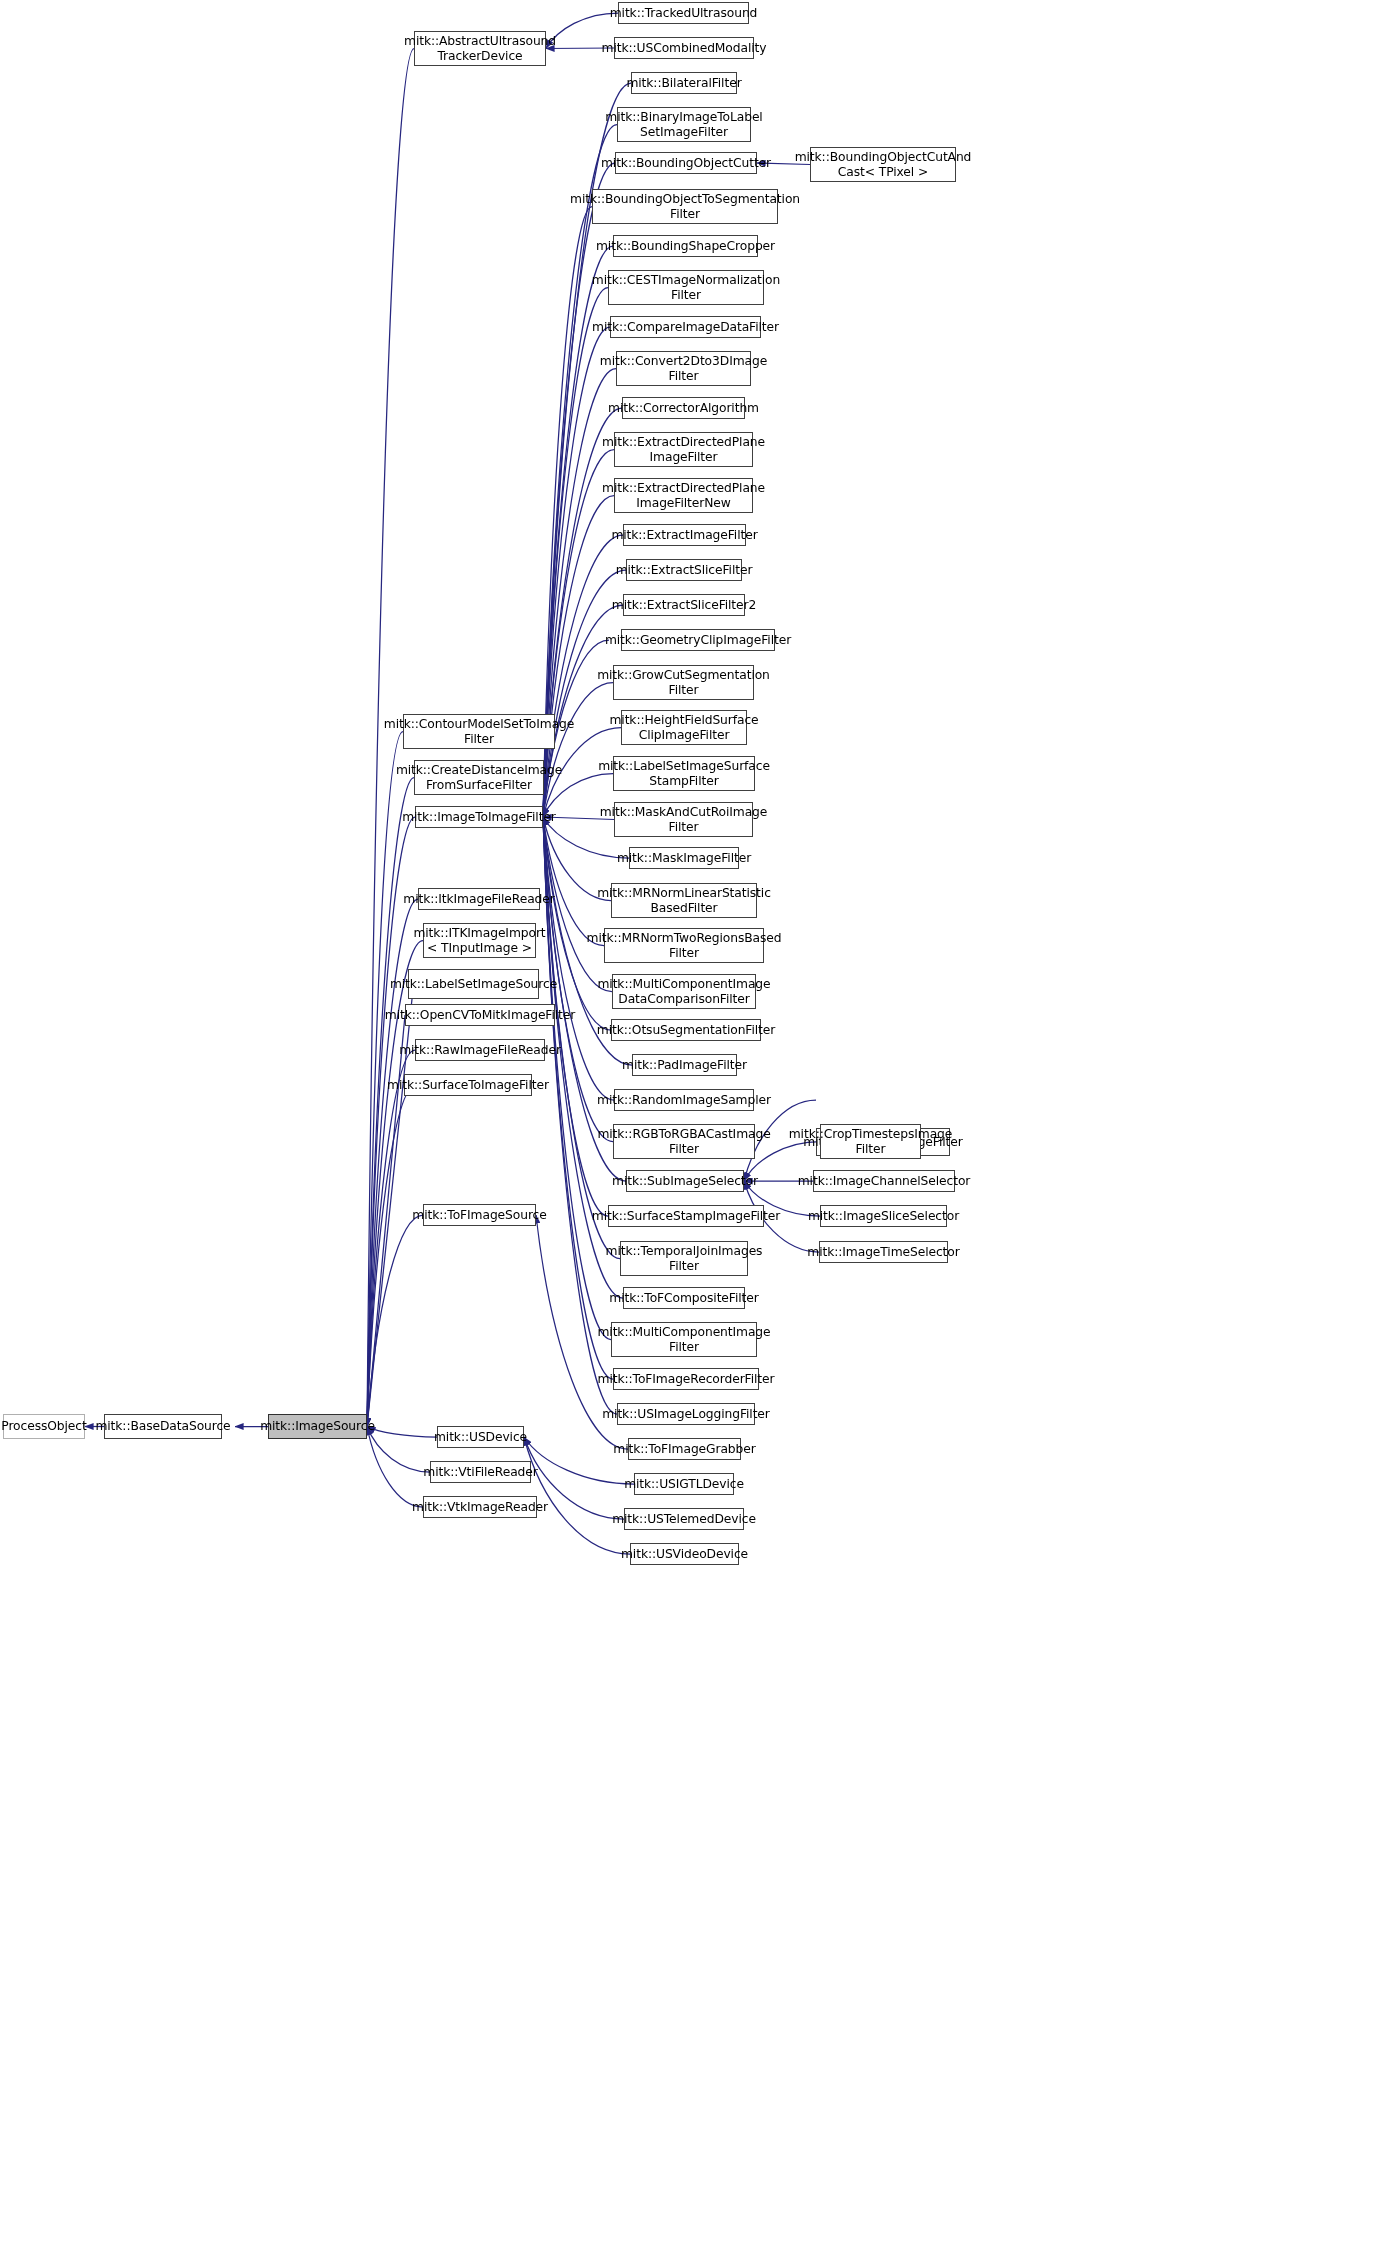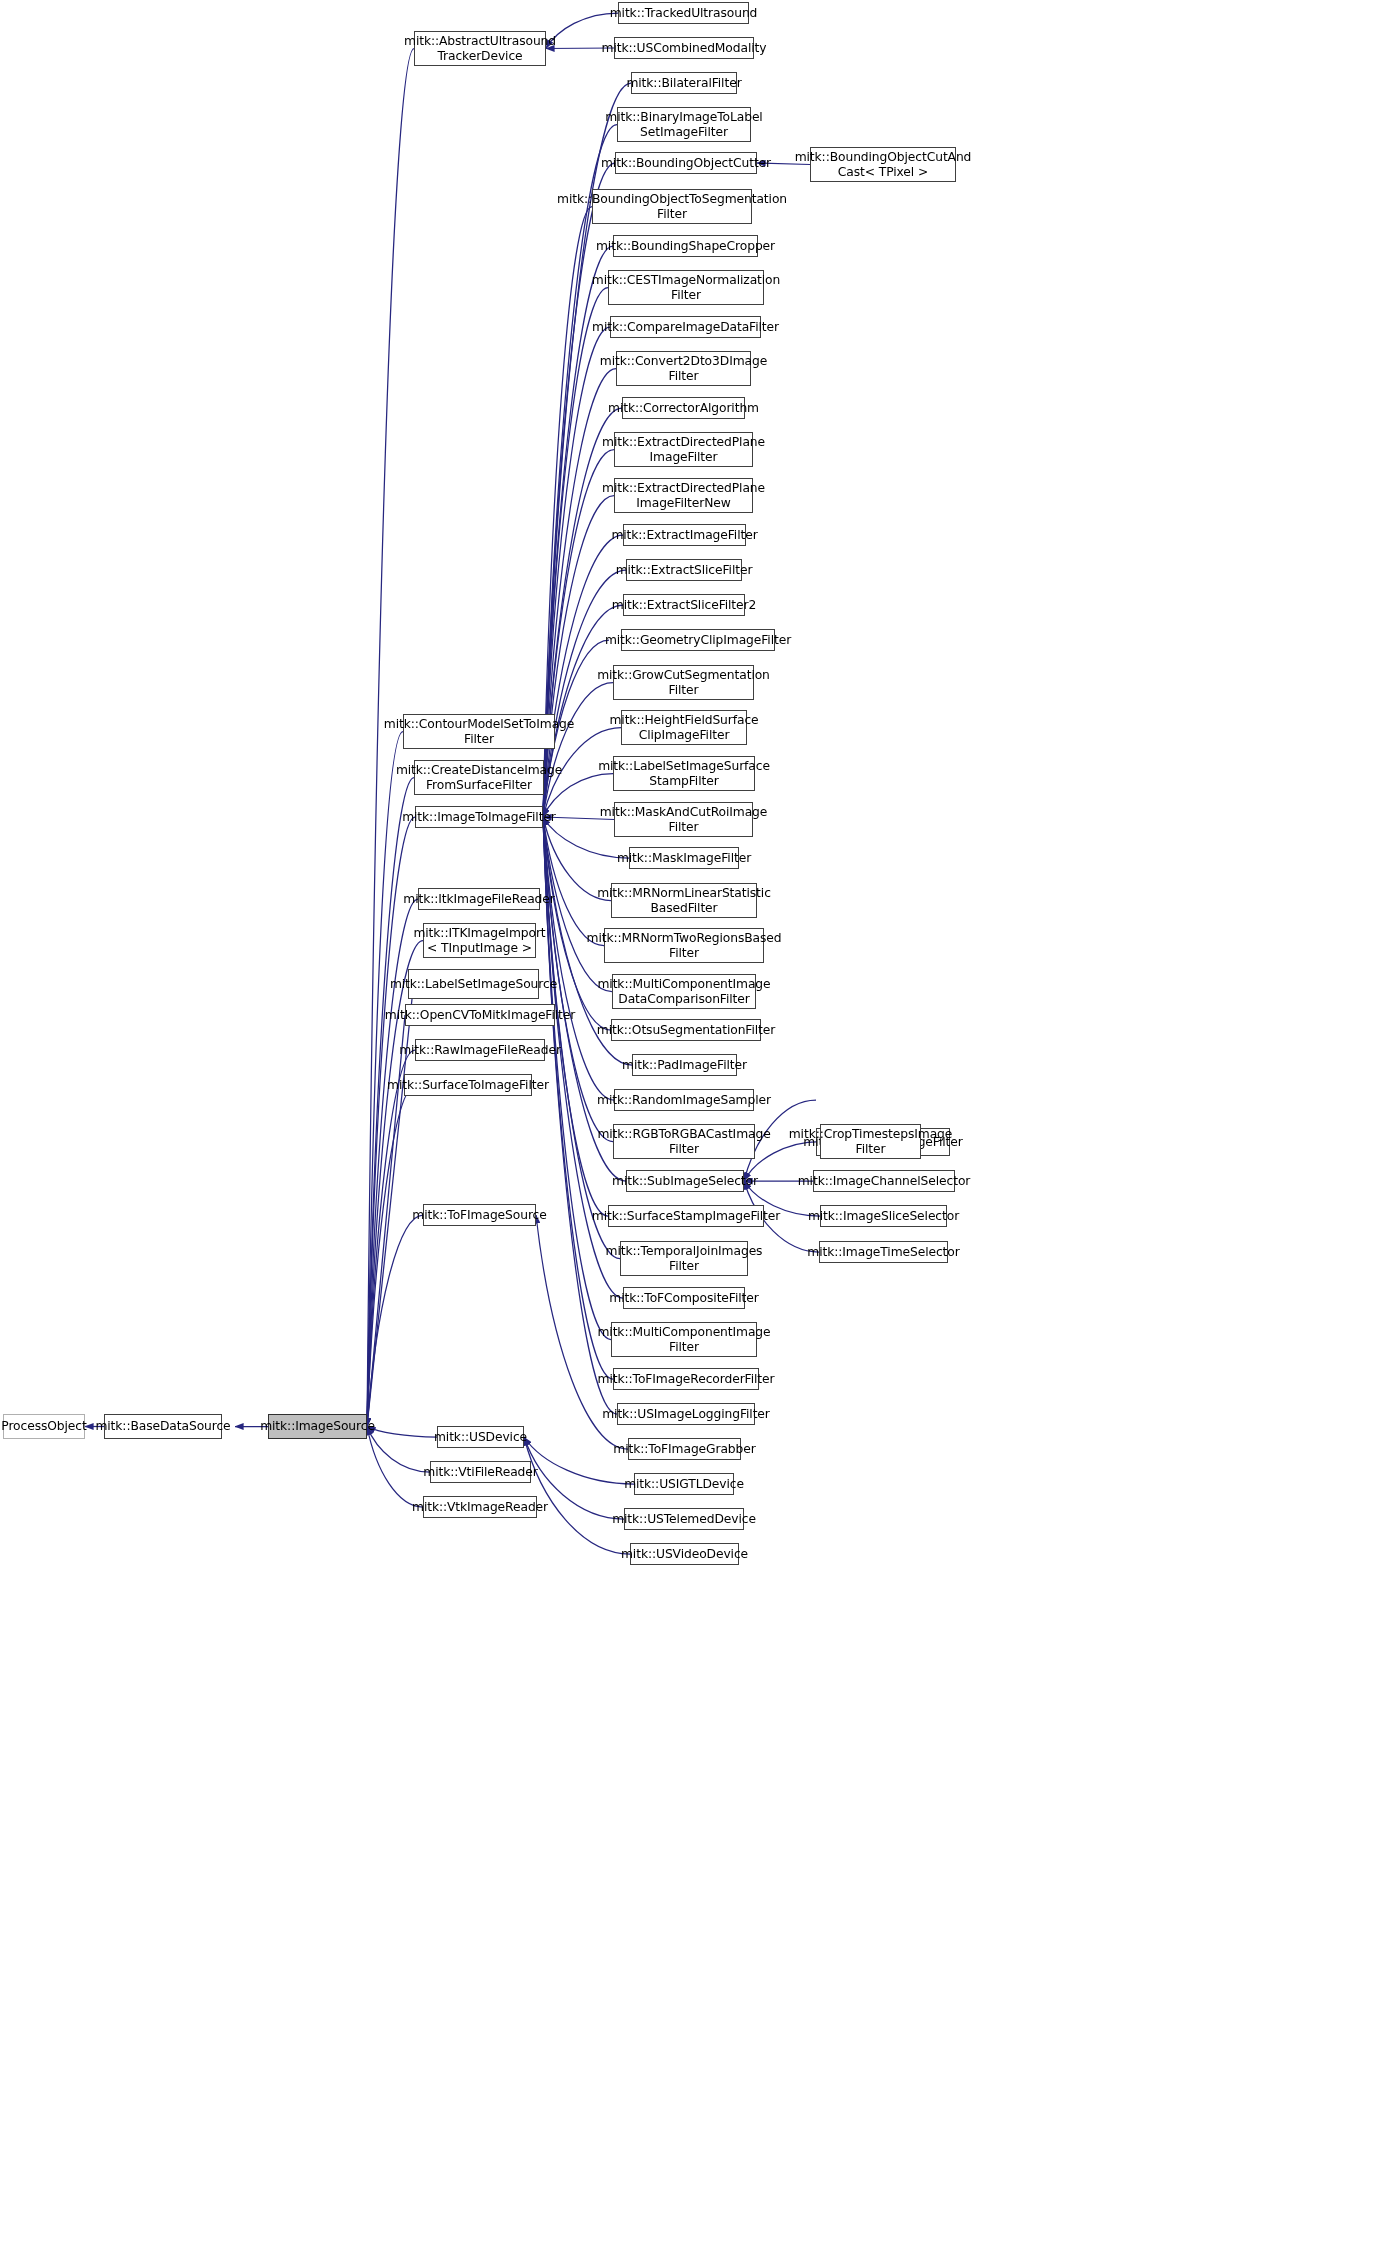--- a/index.html
+++ b/index.html
@@ -106,21 +106,21 @@
       <div class="node" style="left: 104px; top: 1414px; width: 118px; height: 25px;">mitk::BaseDataSource</div>
       <div class="node highlight" style="left: 268px; top: 1414px; width: 99px; height: 25px;">mitk::ImageSource</div>
       <div class="node" style="left: 414px; top: 31px; width: 132px; height: 35px;">mitk::AbstractUltrasound
 TrackerDevice</div>
       <div class="node" style="left: 618px; top: 2px; width: 131px; height: 22px;">mitk::TrackedUltrasound</div>
       <div class="node" style="left: 614px; top: 37px; width: 140px; height: 22px;">mitk::USCombinedModality</div>
       <div class="node" style="left: 631px; top: 72px; width: 106px; height: 22px;">mitk::BilateralFilter</div>
       <div class="node" style="left: 617px; top: 107px; width: 134px; height: 35px;">mitk::BinaryImageToLabel
 SetImageFilter</div>
       <div class="node" style="left: 615px; top: 152px; width: 142px; height: 22px;">mitk::BoundingObjectCutter</div>
-      <div class="node" style="left: 592px; top: 189px; width: 160px; height: 35px;">mitk::BoundingObjectToSegmentation
+      <div class="node" style="left: 592px; top: 189px; width: 186px; height: 35px;">mitk::BoundingObjectToSegmentation
 Filter</div>
       <div class="node" style="left: 613px; top: 235px; width: 145px; height: 22px;">mitk::BoundingShapeCropper</div>
       <div class="node" style="left: 608px; top: 270px; width: 156px; height: 35px;">mitk::CESTImageNormalization
 Filter</div>
       <div class="node" style="left: 610px; top: 316px; width: 151px; height: 22px;">mitk::CompareImageDataFilter</div>
       <div class="node" style="left: 616px; top: 351px; width: 135px; height: 35px;">mitk::Convert2Dto3DImage
 Filter</div>
       <div class="node" style="left: 622px; top: 397px; width: 123px; height: 22px;">mitk::CorrectorAlgorithm</div>
       <div class="node" style="left: 614px; top: 432px; width: 139px; height: 35px;">mitk::ExtractDirectedPlane
 ImageFilter</div>

